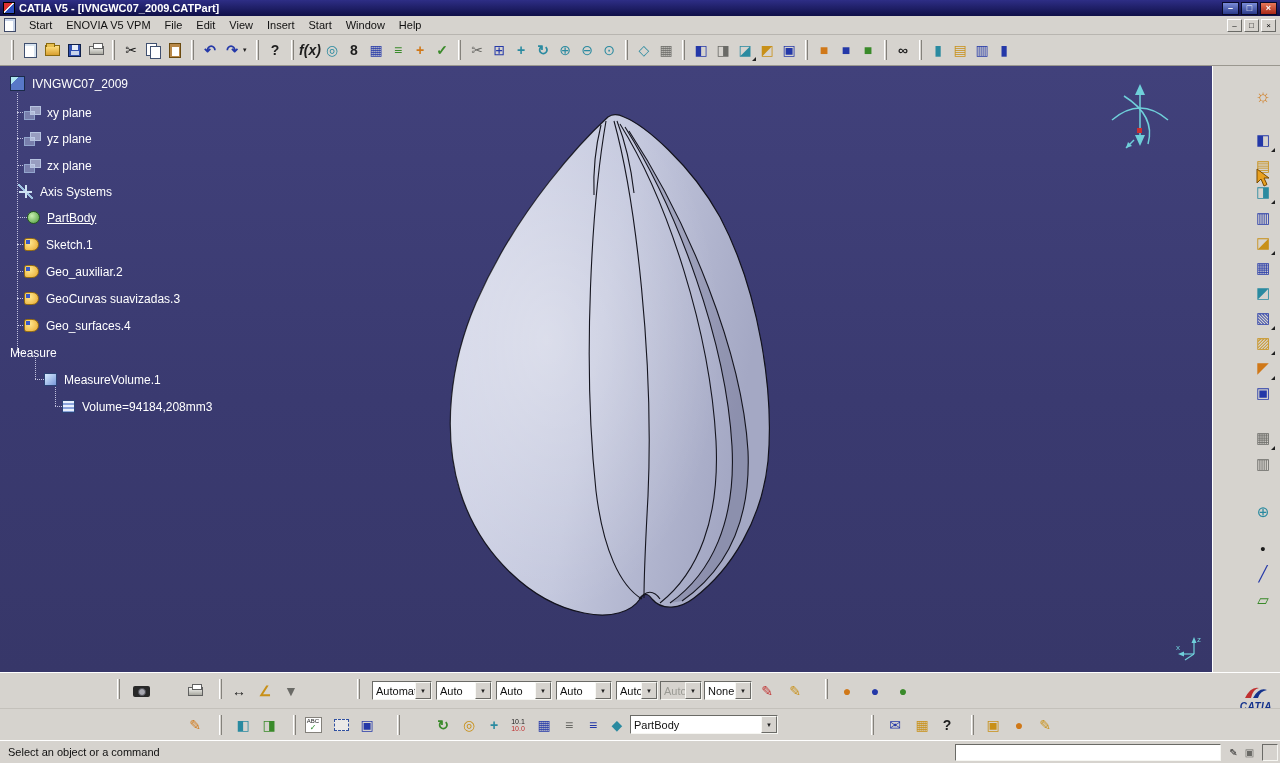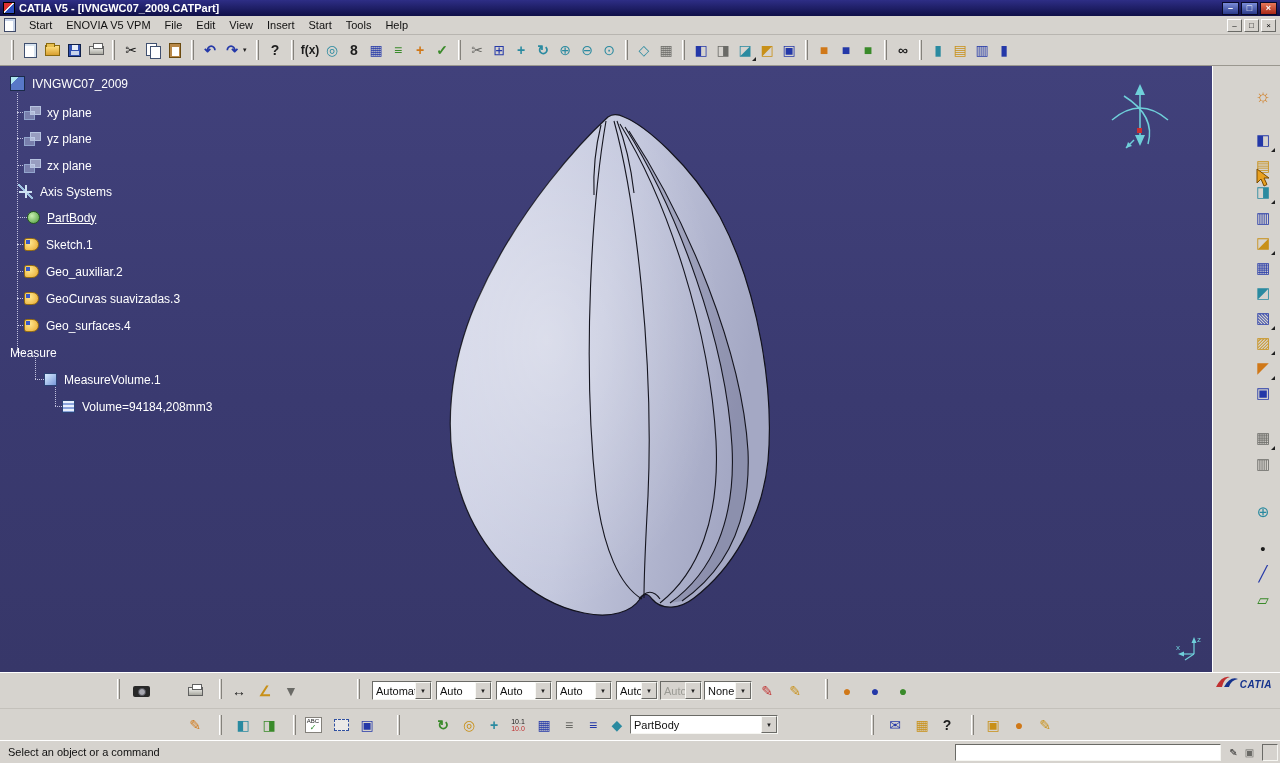--- a/index.html
+++ b/index.html
@@ -32,21 +32,21 @@
   .ttool { height:31px; background:#d6d3ce; display:flex; align-items:center; padding-left:6px;
     border-bottom:1px solid #9a978f; }
   .grip { width:3px; height:20px; background:#d6d3ce; border-left:1px solid #fff; border-right:1px solid #84817b;
     margin:0 5px; flex:none; }
   .ti { width:22px; height:22px; display:flex; align-items:center; justify-content:center;
     font-size:14px; position:relative; flex:none; }
   .ti .g { line-height:1; }
   .small-arrow { font-size:7px; color:#202020; width:8px; display:flex; align-items:center; }
   .cb{color:#2438a8} .cc{color:#2a8aa0} .cy{color:#c89018} .cg{color:#3a8a2a}
   .ck{color:#1c1c1c} .cgr{color:#6a6a66} .co{color:#d07818} .cr{color:#c03030}
-  .fxs { font-size:12px; font-weight:bold; }
+  .fxs { font-size:14px; font-style:italic; font-weight:bold; }
   .b { font-weight:bold; }
 
   
   .ic-doc { width:13px; height:15px; background:#fff; border:1px solid #405070; box-shadow:inset -2px 2px 0 #d8e4f0; }
   .ic-folder { width:15px; height:11px; background:linear-gradient(#ffe080,#d8a030); border:1px solid #8a6a10; position:relative; }
   .ic-folder::before { content:""; position:absolute; top:-3px; left:0; width:7px; height:3px;
     background:#e8c050; border:1px solid #8a6a10; border-bottom:none; }
   .ic-save { width:13px; height:13px; background:#3050b0; border:1px solid #102048; position:relative; }
   .ic-save::before { content:""; position:absolute; left:3px; top:0; width:6px; height:5px; background:#e8eef8; }
   .ic-save::after { content:""; position:absolute; left:2px; bottom:1px; width:8px; height:4px; background:#c8d4ec; }
@@ -119,21 +119,21 @@
   .bbar1 .grip, .bbar2 .grip { position:absolute; top:6px; }
   .combo { position:absolute; height:19px; background:#fff; border:1px solid; border-color:#6a6a66 #f6f6f2 #f6f6f2 #6a6a66;
     display:flex; align-items:center; overflow:hidden; }
   .bbar1 .combo { top:8px; } .bbar2 .combo { top:6px; }
   .combo .cv { padding:0 3px; white-space:nowrap; overflow:hidden; flex:1; font-size:11px; color:#101010; }
   .combo .ca { width:16px; align-self:stretch; background:#d6d3ce; border:1px solid;
     border-color:#f8f8f4 #6a6a66 #6a6a66 #f8f8f4; display:flex; align-items:center; justify-content:center;
     font-size:6px; color:#202020; flex:none; }
   .combo.disabled { background:#d6d3ce; }
   .combo.disabled .cv { color:#9a9a94; }
-  .logo { position:absolute; right:8px; top:1px; display:flex; flex-direction:row; align-items:flex-end; }
+  .logo { position:absolute; right:8px; top:12px; display:flex; flex-direction:column; align-items:center; }
   .logo .word { color:#14328c; font-weight:bold; font-style:italic; font-size:10px; letter-spacing:0.5px; }
 
   
   .statusbar { position:relative; height:23px; background:#d6d3ce; border-top:1px solid #fff;
     display:flex; align-items:center; padding:0 8px; color:#101010; }
   .status-input { position:absolute; left:955px; top:3px; width:266px; height:17px; background:#fff;
     border:1px solid; border-color:#6a6a66 #f6f6f2 #f6f6f2 #6a6a66; font-family:"Liberation Sans",sans-serif;
     font-size:11px; padding:0 3px; }
   .st-btn { position:absolute; top:4px; width:15px; height:15px; display:flex; align-items:center;
     justify-content:center; font-size:10px; }
@@ -162,21 +162,21 @@
 
   <div class="menubar">
     <div class="doc-icon"></div>
     <span class="menu-item">Start</span>
     <span class="menu-item">ENOVIA V5 VPM</span>
     <span class="menu-item">File</span>
     <span class="menu-item">Edit</span>
     <span class="menu-item">View</span>
     <span class="menu-item">Insert</span>
     <span class="menu-item">Start</span>
-    <span class="menu-item">Tools</span>
+    <span class="menu-item">Window</span>
     <span class="menu-item">Help</span>
     <div class="spacer"></div>
     <div class="mb-btn">
         <span>–</span>
       </div>
     <div class="mb-btn">
         <span>□</span>
       </div>
     <div class="mb-btn">
         <span>×</span>

